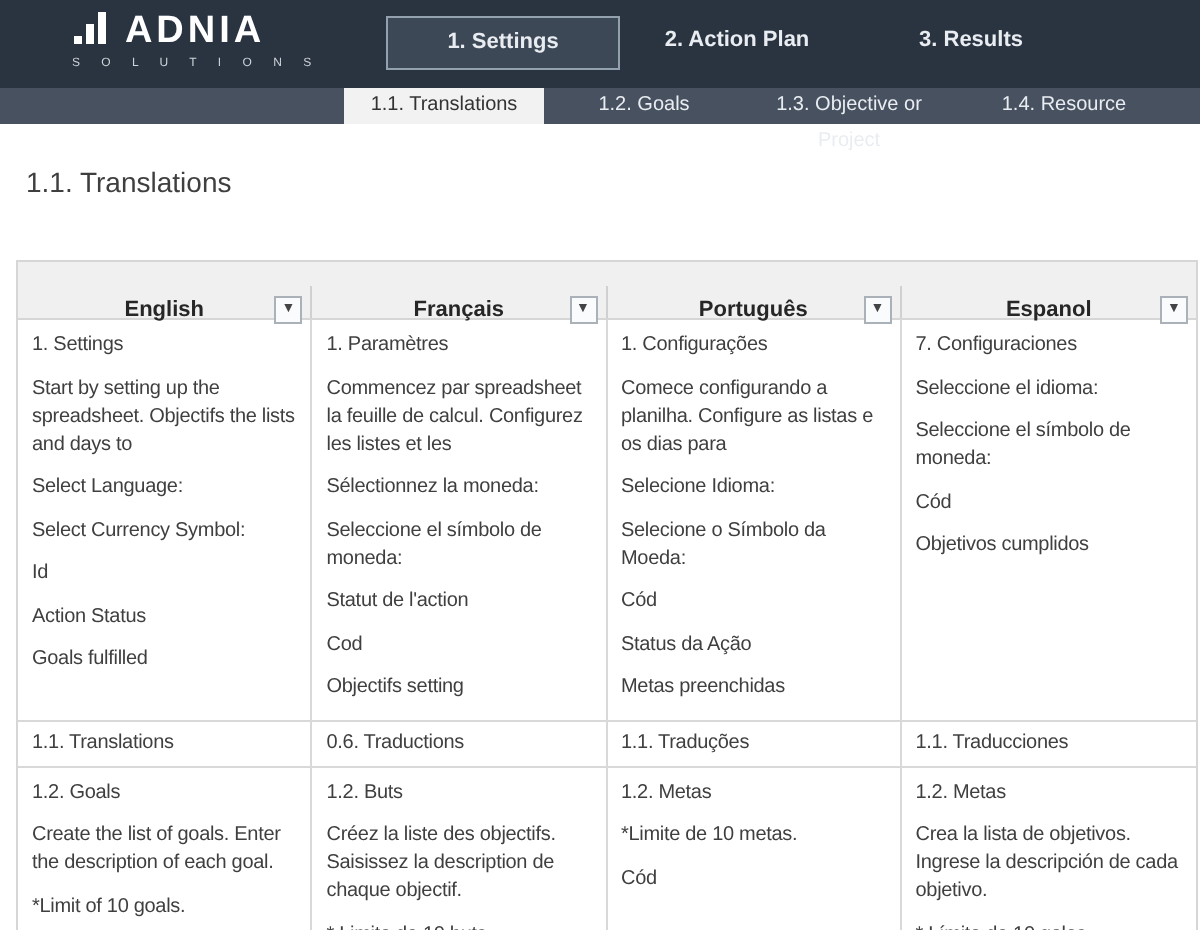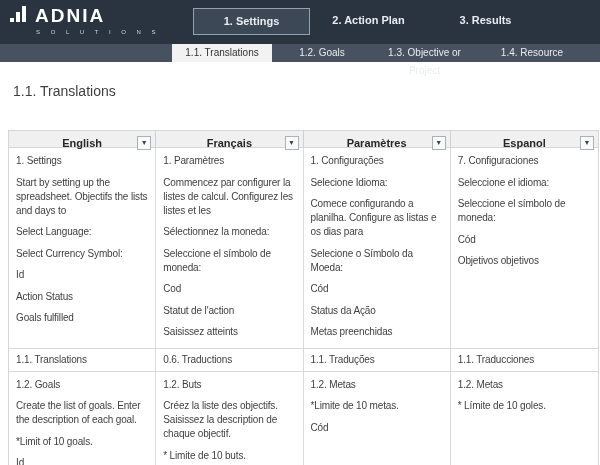--- a/index.html
+++ b/index.html
@@ -2,21 +2,21 @@
 <html><head>
 <meta charset="utf-8">
 <style>
   * { box-sizing: border-box; margin: 0; padding: 0; }
   html, body { width: 600px; height: 465px; overflow: hidden; background: #ffffff;
     font-family: "Liberation Sans", "DejaVu Sans", sans-serif; }
 
   
   .topbar { position: relative; height: 44px; background: #2a3441; }
   .brand { position: absolute; left: 10px; top: 6px; color: #ffffff; }
-  .brand-row { display: flex; align-items: flex-end; }
+  .brand-row { display: flex; align-items: flex-end; justify-content: center; }
   .brand-icon { margin-right: 5px; margin-bottom: 2px; }
   .brand-name { font-size: 19px; font-weight: bold; letter-spacing: 2px; line-height: 20px; }
   .brand-sub { display: block; font-size: 6px; letter-spacing: 4.5px; color: #cdd3d9; margin: 3px 0 0 26px; }
 
   .main-nav { position: absolute; left: 193px; top: 8px; display: flex; }
   .nav-item { width: 117px; height: 27px; line-height: 25px; text-align: center;
     color: #e9edf1; font-size: 11px; font-weight: bold; cursor: default; }
   .nav-item.active { background: #3c4855; border: 1px solid #93a0ad; }
 
   
@@ -27,21 +27,21 @@
 
   
   .page-title { margin: 21px 0 0 13px; font-size: 14px; font-weight: normal; color: #3f3f3f; }
 
   
   .tbl { margin: 31px 0 0 8px; width: 591px;
     border-left: 1px solid #d6d6d6; border-right: 1px solid #d6d6d6; }
   .thead { display: grid; grid-template-columns: repeat(4, 1fr); background: #f0f0f0;
     border-top: 1px solid #d6d6d6; border-bottom: 1px solid #d6d6d6; }
   .th { position: relative; height: 16px; line-height: 24px; text-align: center;
-    font-weight: bold; font-size: 11px; color: #262626; border-right: 1px solid #d0d0d0; }
+    font-weight: bold; font-size: 11px; color: #262626; border-right: 1px solid #d0d0d0; margin-top: 12px; }
   .th:last-child { border-right: none; }
   .filter-btn { position: absolute; right: 4px; top: 5px; width: 14px; height: 14px;
     background: #fafbfc; border: 1px solid #aab1b9; font-size: 7px; line-height: 12px;
     text-align: center; color: #444444; cursor: default; }
 
   .sect { display: grid; grid-template-columns: repeat(4, 1fr); }
   .cell { border-right: 1px solid #d9d9d9; padding: 6px 6px 1px 7px; }
   .cell:last-child { border-right: none; }
   .p { font-size: 10px; letter-spacing: -0.15px; line-height: 14px; color: #3f3f3f;
     margin: 0 0 7.5px 0; }
@@ -86,63 +86,63 @@
   <div class="thead">
     <div class="th">
       <span>English</span>
       <span class="filter-btn"><span>▼</span></span>
     </div>
     <div class="th">
       <span>Français</span>
       <span class="filter-btn"><span>▼</span></span>
     </div>
     <div class="th">
-      <span>Paramètres</span>
+      <span>Português</span>
       <span class="filter-btn"><span>▼</span></span>
     </div>
     <div class="th">
       <span>Espanol</span>
       <span class="filter-btn"><span>▼</span></span>
     </div>
   </div>
 
   <div class="sect sect-a">
     <div class="cell">
       <div class="p">1. Settings</div>
       <div class="p">Start by setting up the spreadsheet. Objectifs the lists and days to</div>
       <div class="p">Select Language:</div>
       <div class="p">Select Currency Symbol:</div>
       <div class="p">Id</div>
       <div class="p">Action Status</div>
       <div class="p">Goals fulfilled</div>
     </div>
     <div class="cell">
       <div class="p">1. Paramètres</div>
-      <div class="p">Commencez par configurer la listes de calcul. Configurez les listes et les</div>
+      <div class="p">Commencez par spreadsheet la feuille de calcul. Configurez les listes et les</div>
       <div class="p">Sélectionnez la moneda:</div>
       <div class="p">Seleccione el símbolo de moneda:</div>
+      <div class="p">Statut de l'action</div>
       <div class="p">Cod</div>
-      <div class="p">Statut de l'action</div>
-      <div class="p">Saisissez atteints</div>
+      <div class="p">Objectifs setting</div>
     </div>
     <div class="cell">
       <div class="p">1. Configurações</div>
+      <div class="p">Comece configurando a planilha. Configure as listas e os dias para</div>
       <div class="p">Selecione Idioma:</div>
-      <div class="p">Comece configurando a planilha. Configure as listas e os dias para</div>
       <div class="p">Selecione o Símbolo da Moeda:</div>
       <div class="p">Cód</div>
       <div class="p">Status da Ação</div>
       <div class="p">Metas preenchidas</div>
     </div>
     <div class="cell">
       <div class="p">7. Configuraciones</div>
       <div class="p">Seleccione el idioma:</div>
       <div class="p">Seleccione el símbolo de moneda:</div>
       <div class="p">Cód</div>
-      <div class="p">Objetivos objetivos</div>
+      <div class="p">Objetivos cumplidos</div>
     </div>
   </div>
 
   <div class="sect sect-b">
     <div class="cell">
       <div class="p">1.1. Translations</div>
     </div>
     <div class="cell">
       <div class="p">0.6. Traductions</div>
     </div>
@@ -169,18 +169,19 @@
 
     </div>
     <div class="cell">
       <div class="p">1.2. Metas</div>
       <div class="p">*Limite de 10 metas.</div>
       <div class="p">Cód</div>
 
     </div>
     <div class="cell">
       <div class="p">1.2. Metas</div>
+      <div class="p">Crea la lista de objetivos. Ingrese la descripción de cada objetivo.</div>
       <div class="p">* Límite de 10 goles.</div>
 
     </div>
   </div>
 
 </div>
 
 </body></html>

